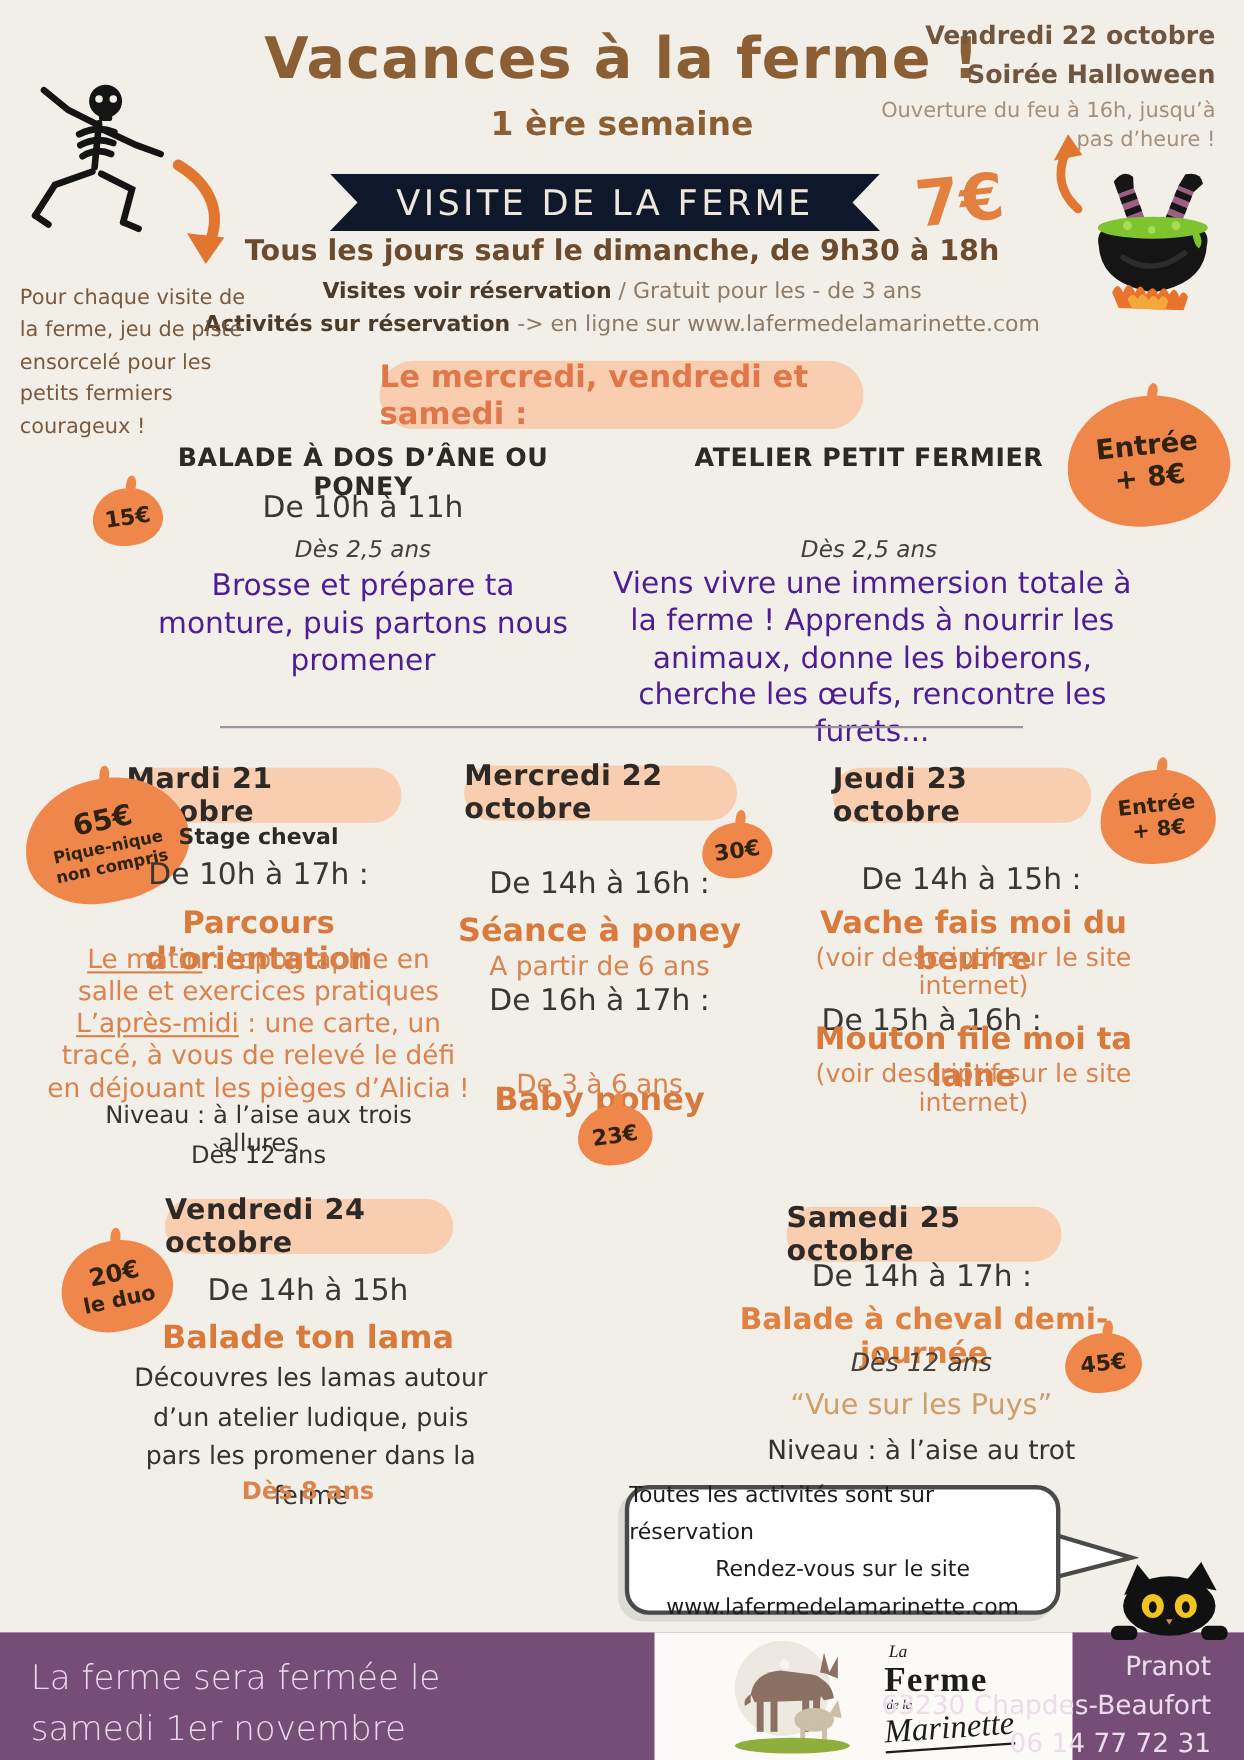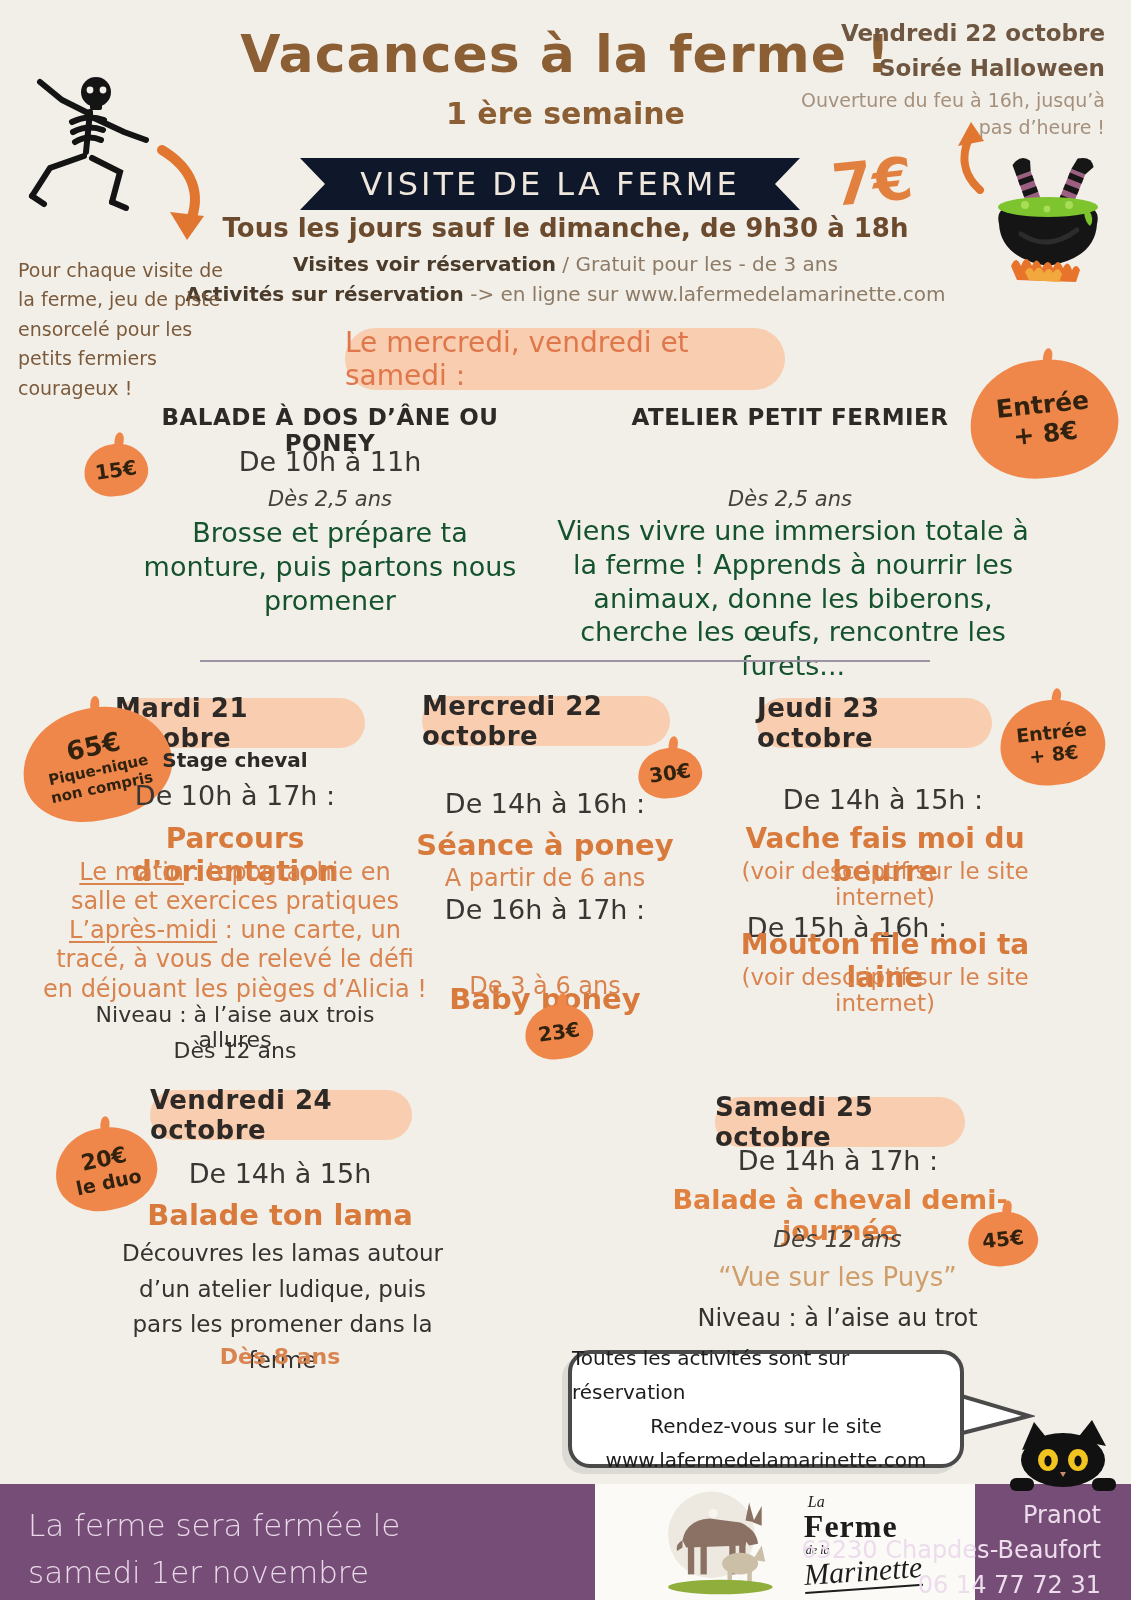--- a/index.html
+++ b/index.html
@@ -28,35 +28,35 @@
   .price-7{left:832px;top:148px;font-size:58px;font-weight:bold;color:#e2813f;transform:rotate(-6deg);}
   .schedule{left:0;right:0;top:213px;text-align:center;font-size:26px;font-weight:bold;color:#6b4a2e;}
   .resa{left:0;right:0;text-align:center;font-size:20px;}
   .resa .b{font-weight:bold;color:#4a3b2a;}
   .resa .r{color:#8d7b66;}
 
   
   .blob{background:#f8cdb0;border-radius:40px;display:flex;align-items:center;justify-content:center;}
   .blob::before{content:"";position:absolute;inset:4px -8px -6px 8px;background:#f6c4a3;border-radius:40px;z-index:-1;transform:rotate(-1.5deg);}
   .recurring-blob{left:345px;top:328px;width:440px;height:62px;}
-  .recurring-blob span{color:#e0774a;font-size:28px;font-weight:normal;}
+  .recurring-blob span{color:#e0774a;font-size:28px;font-weight:bold;}
   .day-blob span{color:#2c2926;font-size:26px;font-weight:bold;letter-spacing:.5px;}
 
   
   .pumpkin{background:#f0874a;border-radius:48% 48% 46% 46%/55% 55% 45% 45%;
     display:flex;flex-direction:column;align-items:center;justify-content:center;color:#31220f;}
   .pumpkin::before{content:"";position:absolute;top:-11px;left:54%;width:9px;height:15px;background:#f0874a;border-radius:50% 60% 0 40%;transform:rotate(18deg);}
   .pumpkin .p1{font-weight:bold;}
   .pumpkin .p2{font-weight:bold;}
 
   
   .hand{color:#35322f;}
   .time-line{font-size:27px;color:#3a3633;}
   .age-italic{font-style:italic;font-size:21px;color:#45403b;}
-  .odesc{color:#14532d;font-size:27px;line-height:1.25;}
+  .odesc{color:#4c1d95;font-size:27px;line-height:1.25;}
   .act-title{font-size:23px;font-weight:600;color:#2c2926;letter-spacing:.5px;}
   .act-bold{color:#d97a3d;font-weight:bold;}
   .onote{color:#d9834f;}
   .u{text-decoration:underline;text-underline-offset:3px;}
 
   .divider{left:200px;top:660px;width:730px;border-top:2px solid #9d93a5;}
 
   
   .bubble{left:568px;top:1350px;width:388px;height:110px;background:#ffffff;border:4px solid #4a4a4a;border-radius:22px;z-index:3;
     display:flex;flex-direction:column;align-items:center;justify-content:center;box-shadow:-6px 6px 0 rgba(120,120,120,.18);}

